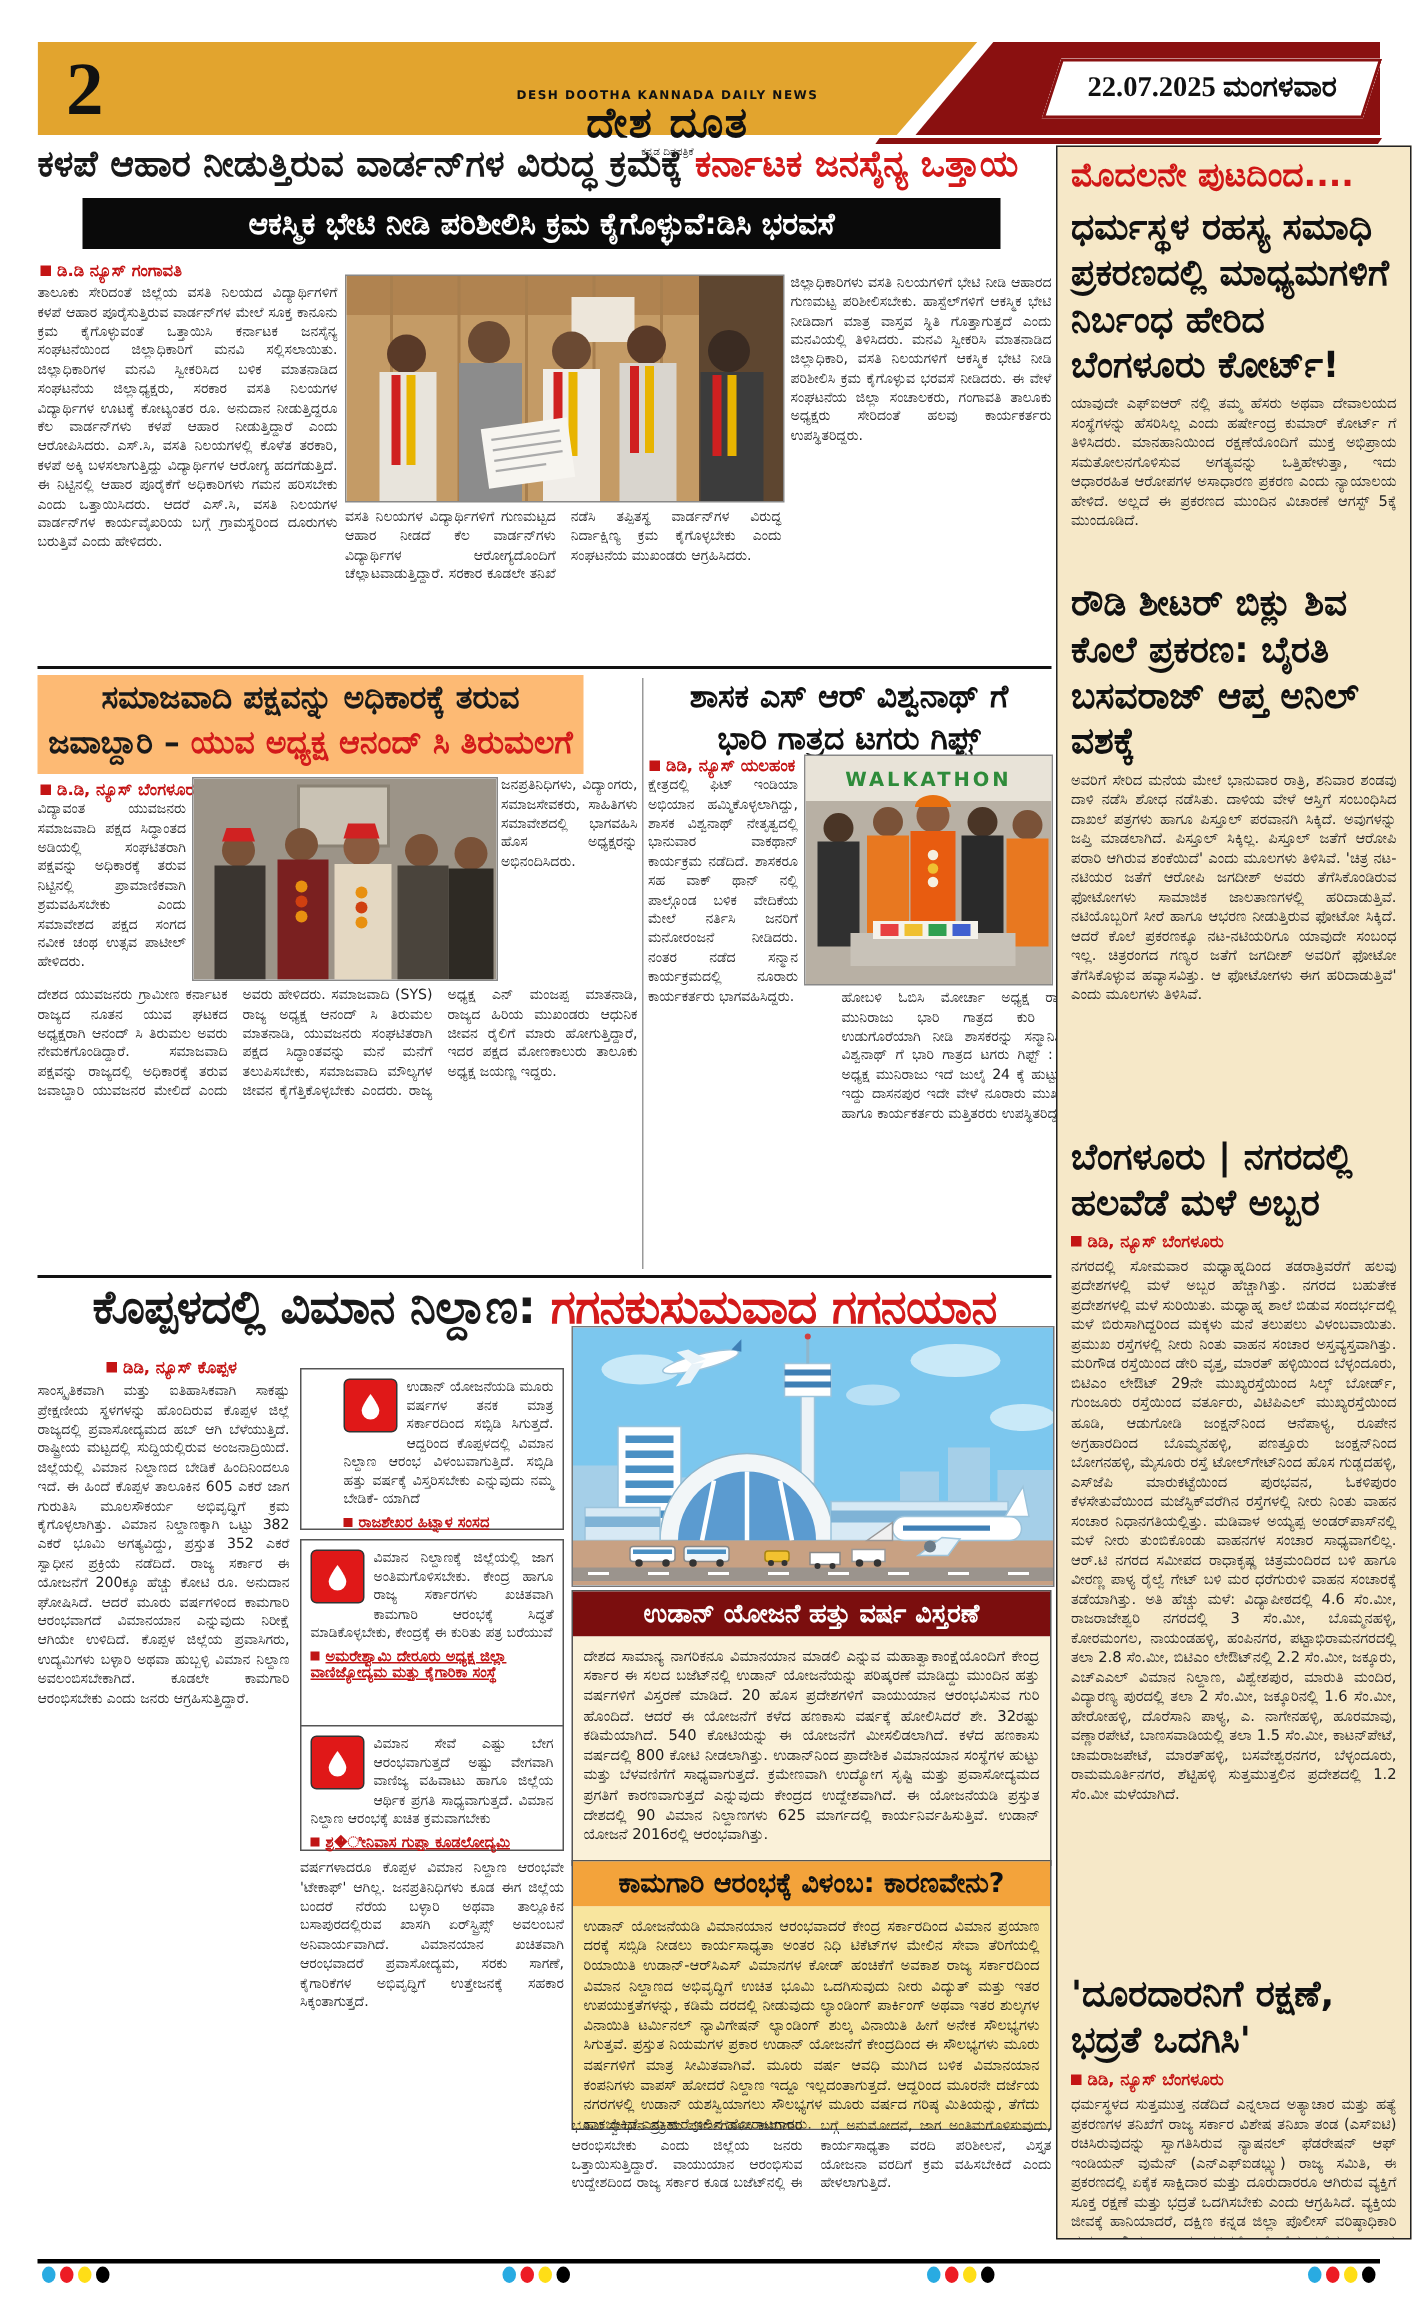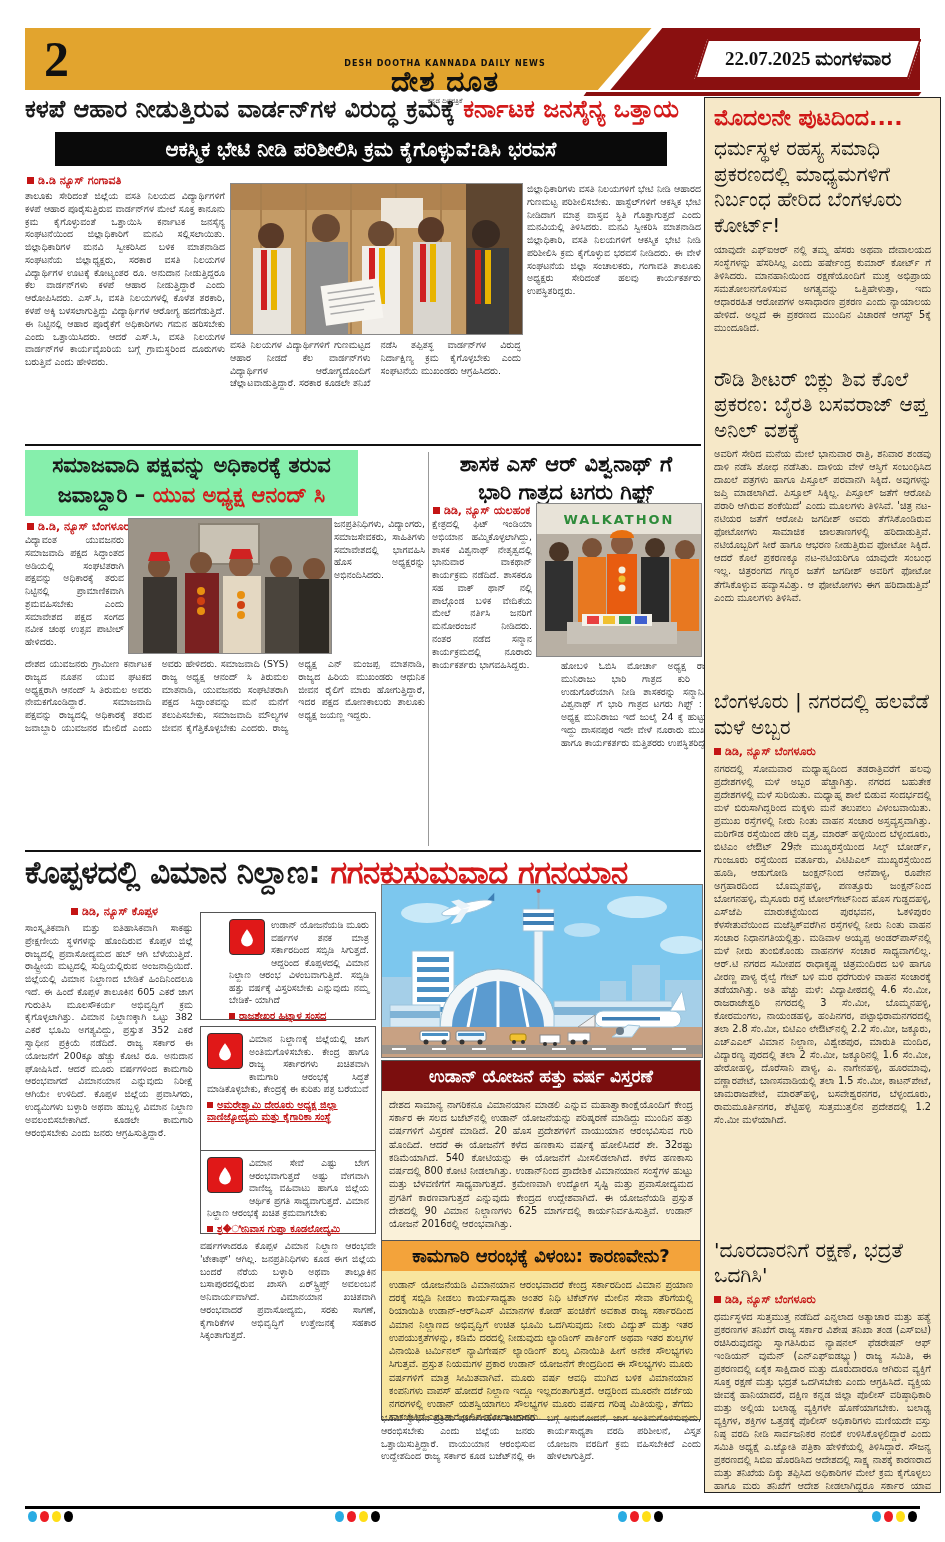--- a/index.html
+++ b/index.html
@@ -26,21 +26,21 @@
             font-weight:bold;font-size:20px;text-align:center;line-height:34px;overflow:hidden;}
   .byline{position:absolute;color:#C41414;font-weight:bold;font-size:11px;white-space:nowrap;}
   .byline .sq{display:inline-block;width:7px;height:7px;background:#C41414;margin-right:4px;}
   .bodytxt{font-size:9.4px;line-height:1.36;text-align:justify;overflow:hidden;color:#222;}
   .t-col1{position:absolute;left:25px;top:190px;width:200px;height:234px;}
   .t-photo{position:absolute;left:230px;top:183px;width:291px;height:150px;border:1px solid #888;}
   .t-mid{position:absolute;left:230px;top:339px;width:291px;height:85px;column-count:2;column-gap:10px;}
   .t-col4{position:absolute;left:527px;top:183px;width:174px;height:241px;}
   .hrule{position:absolute;background:#111;}
   
-  .sp-headbox{position:absolute;left:25px;top:450px;width:333px;height:66px;background:#86efac;text-align:center;
+  .sp-headbox{position:absolute;left:25px;top:450px;width:364px;height:66px;background:#fdba74;text-align:center;
               font-weight:bold;font-size:21px;line-height:1.45;}
   .sp-headbox .red{color:#D31A1A;}
   .sp-colL{position:absolute;left:25px;top:534px;width:99px;height:120px;}
   .sp-photo{position:absolute;left:128px;top:518px;width:202px;height:134px;border:1px solid #888;}
   .sp-colR{position:absolute;left:334px;top:518px;width:91px;height:134px;}
   .sp-bottom{position:absolute;left:25px;top:658px;width:400px;height:186px;column-count:3;column-gap:10px;}
   .vrule{position:absolute;width:1px;background:#999;}
   .mla-head{position:absolute;left:432px;top:450px;width:268px;text-align:center;font-weight:bold;font-size:21px;line-height:1.35;color:#111;}
   .mla-colL{position:absolute;left:432px;top:518px;width:100px;height:330px;}
   .mla-photo{position:absolute;left:536px;top:503px;width:164px;height:152px;border:1px solid #888;}
@@ -62,21 +62,21 @@
   .udaan .hd{background:#7B0E0E;color:#fff;font-size:17px;}
   .udaan .bd{background:#FAF1D9;}
   .delay .hd{background:#F3A33B;color:#111;font-size:18px;}
   .delay .bd{background:#F8E59E;}
   .infobox .bd{padding:7px;font-size:9.8px;line-height:1.35;text-align:justify;height:136px;overflow:hidden;}
   .ap-bottom{position:absolute;left:381px;top:1412px;width:320px;height:80px;column-count:2;column-gap:12px;}
   
   .rc{position:absolute;left:704px;top:97px;width:237px;height:1396px;background:#F6E8C8;border:1.5px solid #222;
       box-sizing:border-box;padding:8px 9px;overflow:hidden;}
   .rc-kicker{color:#D01616;font-weight:bold;font-size:22px;line-height:1.1;}
-  .rc-h{font-weight:normal;font-size:20px;line-height:1.28;color:#111;margin:6px 0 4px 0;}
+  .rc-h{font-weight:bold;font-size:24px;line-height:1.28;color:#111;margin:6px 0 4px 0;}
   .rc-body{font-size:9.8px;line-height:1.33;text-align:justify;color:#222;overflow:hidden;}
   .rc-byline{color:#C41414;font-weight:bold;font-size:11px;margin:4px 0;}
   .rc-byline .sq{display:inline-block;width:7px;height:7px;background:#C41414;margin-right:4px;}
   
   .f-rule{position:absolute;left:25px;top:1506px;width:895px;height:3px;background:#000;}
   .dots{position:absolute;top:1511px;display:flex;gap:3px;}
   .dot{width:9px;height:11px;border-radius:50%;}
 </style>
 </head>
 <body>
@@ -230,21 +230,21 @@
       <rect x="50" y="112" width="12" height="8" fill="#E84040"></rect>
         <rect x="66" y="112" width="12" height="8" fill="#F0C030"></rect>
       <rect x="82" y="112" width="12" height="8" fill="#30A050"></rect>
         <rect x="98" y="112" width="12" height="8" fill="#4060D0"></rect>
     </svg>
   </div>
   <div class="bodytxt mla-below kn">ಹೋಬಳಿ ಓಬಿಸಿ ಮೋರ್ಚಾ ಅಧ್ಯಕ್ಷ ರಾಂಪಾಳ್ಯ ಮುನಿರಾಜು ಭಾರಿ ಗಾತ್ರದ ಕುರಿ ಟಗರು ಉಡುಗೊರೆಯಾಗಿ ನೀಡಿ ಶಾಸಕರನ್ನು ಸನ್ಮಾನಿಸಿದರು. ವಿಶ್ವನಾಥ್ ಗೆ ಭಾರಿ ಗಾತ್ರದ ಟಗರು ಗಿಫ್ಟ್ : ಓಬಿಸಿ ಅಧ್ಯಕ್ಷ ಮುನಿರಾಜು ಇದೆ ಜುಲೈ 24 ಕ್ಕೆ ಹುಟ್ಟು ಹಬ್ಬ ಇದ್ದು ದಾಸನಪುರ ಇದೇ ವೇಳೆ ನೂರಾರು ಮುಖಂಡರು ಹಾಗೂ ಕಾರ್ಯಕರ್ತರು ಮತ್ತಿತರರು ಉಪಸ್ಥಿತರಿದ್ದರು.</div>
 
   <div class="hrule" style="left:25px;top:850px;width:676px;height:1.5px;"></div>
 
-  <div class="ap-head kn" style="text-align:left;">
+  <div class="ap-head kn" style="text-align:center;">
     <span>ಕೊಪ್ಪಳದಲ್ಲಿ ವಿಮಾನ ನಿಲ್ದಾಣ: </span><span class="red">ಗಗನಕುಸುಮವಾದ ಗಗನಯಾನ</span>
   </div>
   <div class="byline" style="left:27px;top:905px;padding-left:44px;">
     <span class="sq"></span><span>ಡಿಡಿ, ನ್ಯೂಸ್ ಕೊಪ್ಪಳ</span>
   </div>
   <div class="bodytxt ap-col1 kn">ಸಾಂಸ್ಕೃತಿಕವಾಗಿ ಮತ್ತು ಐತಿಹಾಸಿಕವಾಗಿ ಸಾಕಷ್ಟು ಪ್ರೇಕ್ಷಣೀಯ ಸ್ಥಳಗಳನ್ನು ಹೊಂದಿರುವ ಕೊಪ್ಪಳ ಜಿಲ್ಲೆ ರಾಜ್ಯದಲ್ಲಿ ಪ್ರವಾಸೋದ್ಯಮದ ಹಬ್ ಆಗಿ ಬೆಳೆಯುತ್ತಿದೆ. ರಾಷ್ಟ್ರೀಯ ಮಟ್ಟದಲ್ಲಿ ಸುದ್ದಿಯಲ್ಲಿರುವ ಅಂಜನಾದ್ರಿಯಿದೆ. ಜಿಲ್ಲೆಯಲ್ಲಿ ವಿಮಾನ ನಿಲ್ದಾಣದ ಬೇಡಿಕೆ ಹಿಂದಿನಿಂದಲೂ ಇದೆ. ಈ ಹಿಂದೆ ಕೊಪ್ಪಳ ತಾಲೂಕಿನ 605 ಎಕರೆ ಜಾಗ ಗುರುತಿಸಿ ಮೂಲಸೌಕರ್ಯ ಅಭಿವೃದ್ಧಿಗೆ ಕ್ರಮ ಕೈಗೊಳ್ಳಲಾಗಿತ್ತು. ವಿಮಾನ ನಿಲ್ದಾಣಕ್ಕಾಗಿ ಒಟ್ಟು 382 ಎಕರೆ ಭೂಮಿ ಅಗತ್ಯವಿದ್ದು, ಪ್ರಸ್ತುತ 352 ಎಕರೆ ಸ್ವಾಧೀನ ಪ್ರಕ್ರಿಯೆ ನಡೆದಿದೆ. ರಾಜ್ಯ ಸರ್ಕಾರ ಈ ಯೋಜನೆಗೆ 200ಕ್ಕೂ ಹೆಚ್ಚು ಕೋಟಿ ರೂ. ಅನುದಾನ ಘೋಷಿಸಿದೆ. ಆದರೆ ಮೂರು ವರ್ಷಗಳಿಂದ ಕಾಮಗಾರಿ ಆರಂಭವಾಗದೆ ವಿಮಾನಯಾನ ಎನ್ನುವುದು ನಿರೀಕ್ಷೆ ಆಗಿಯೇ ಉಳಿದಿದೆ. ಕೊಪ್ಪಳ ಜಿಲ್ಲೆಯ ಪ್ರವಾಸಿಗರು, ಉದ್ಯಮಿಗಳು ಬಳ್ಳಾರಿ ಅಥವಾ ಹುಬ್ಬಳ್ಳಿ ವಿಮಾನ ನಿಲ್ದಾಣ ಅವಲಂಬಿಸಬೇಕಾಗಿದೆ. ಕೂಡಲೇ ಕಾಮಗಾರಿ ಆರಂಭಿಸಬೇಕು ಎಂದು ಜನರು ಆಗ್ರಹಿಸುತ್ತಿದ್ದಾರೆ.</div>
 
   <div class="qbox" style="top:912px;height:108px;padding-left:28px;">
     <span class="qicon">
       <svg width="20" height="24" viewBox="0 0 34 34">

